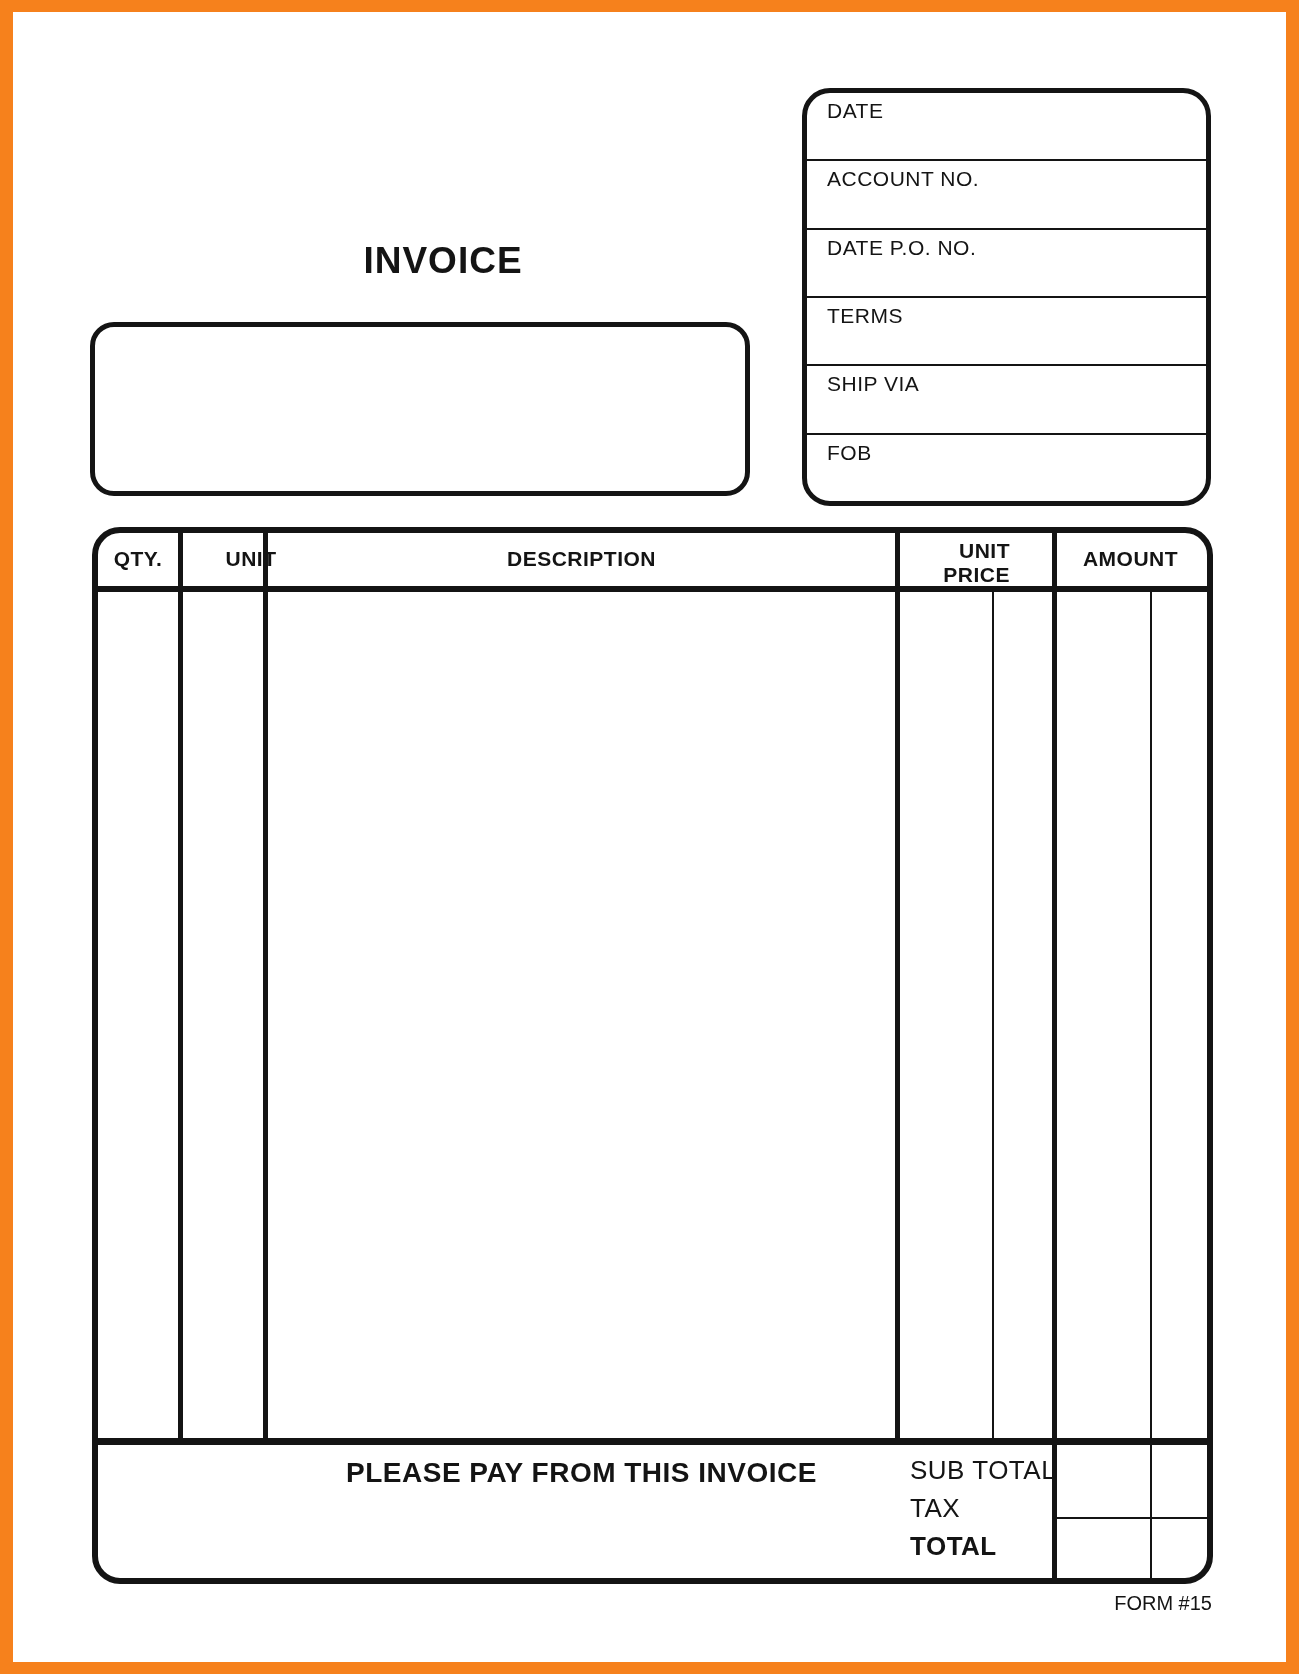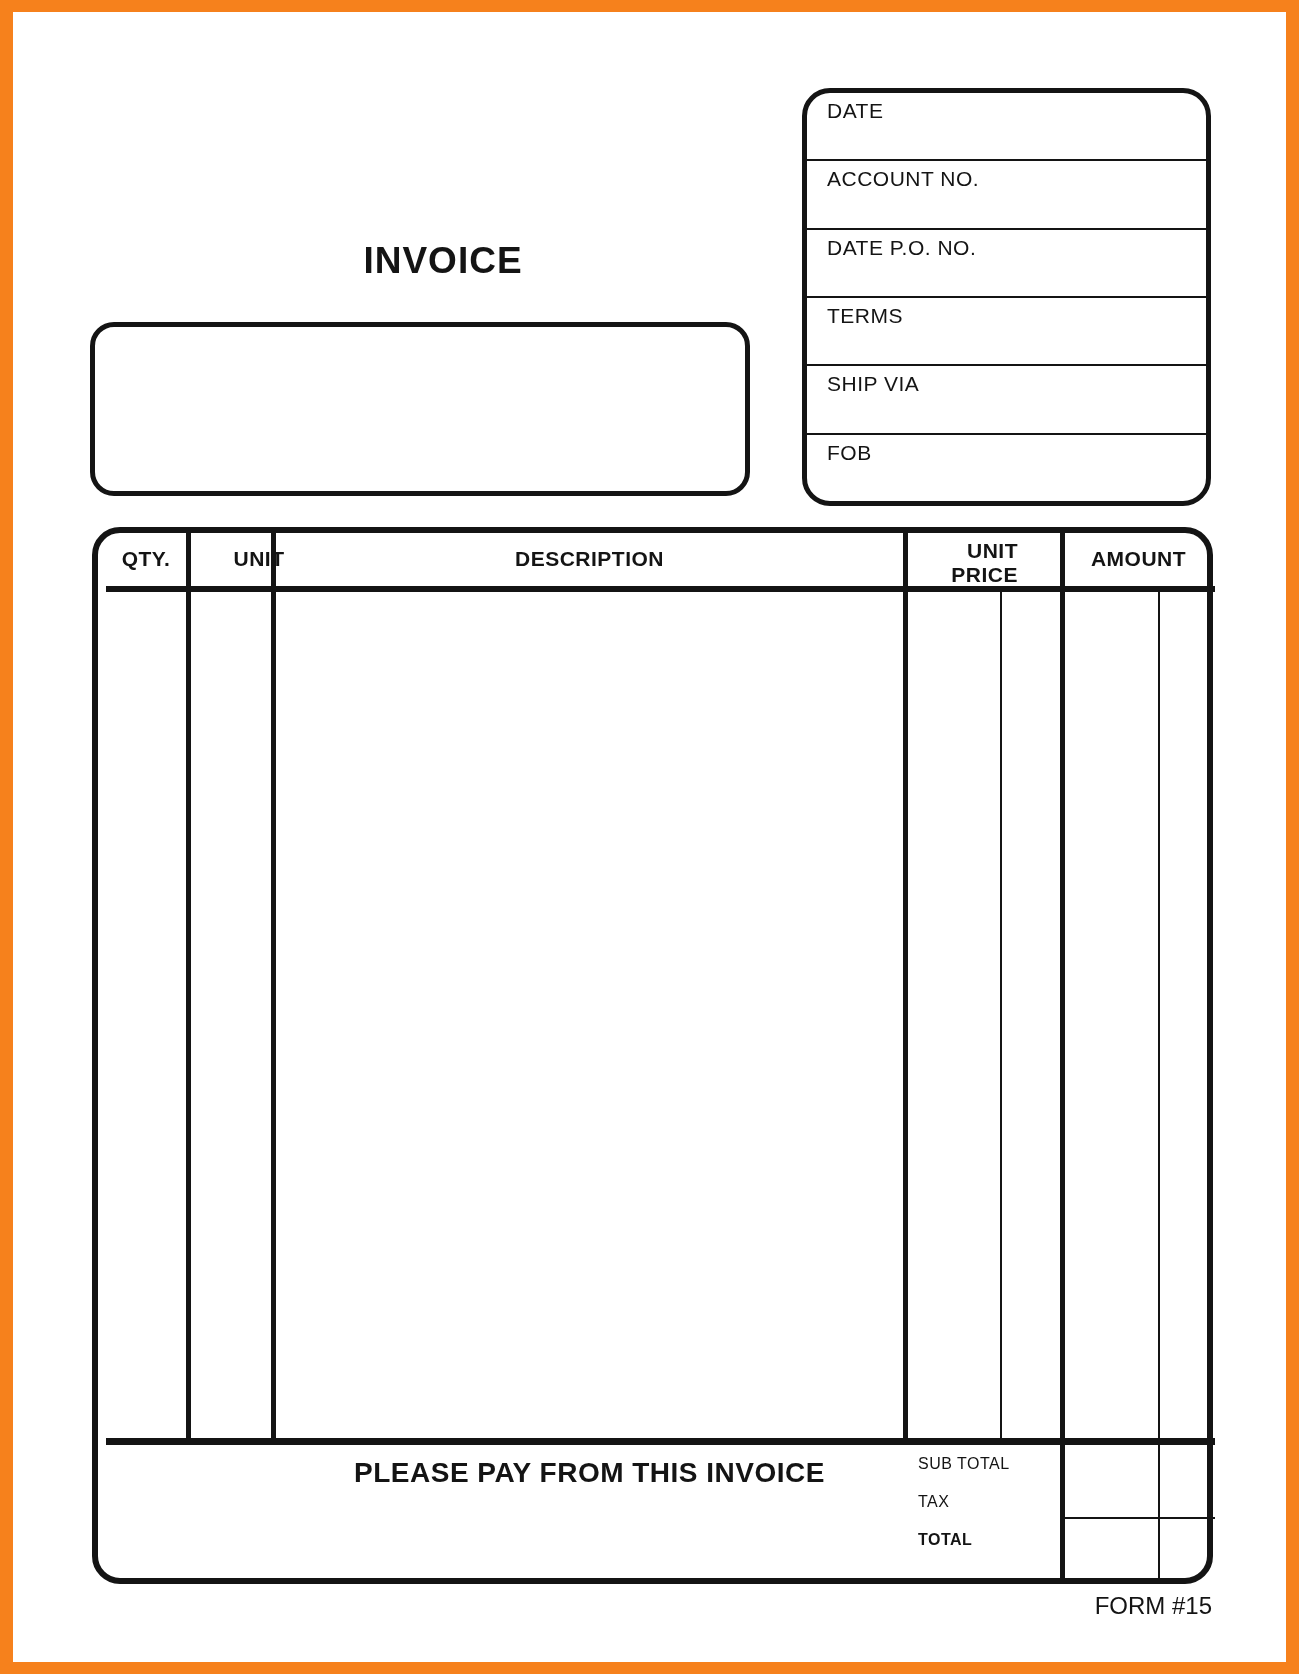--- a/index.html
+++ b/index.html
@@ -40,37 +40,37 @@
   .info-row .lbl {
     position:absolute; left:20px; top:6px;
     font-size:21px; letter-spacing:0.5px; white-space:nowrap;
   }
   .items-table {
     position:absolute; left:92px; top:527px;
     width:1121px; height:1057px;
     border:6px solid #141414; border-radius:28px;
     box-sizing:border-box; background:#fff;
   }
-  .items-inner { position:absolute; left:8px; top:0; width:1109px; height:1045px; }
+  .items-inner { position:absolute; left:0; top:0; width:1109px; height:1045px; }
   .vline, .hline { position:absolute; background:#141414; }
   .hcell {
     position:absolute; text-align:center;
     font-size:21px; font-weight:bold; letter-spacing:0.5px;
   }
   .hcell .wrap { display:block; width:68px; margin:0 auto; line-height:24px;text-align:right; }
   .fill { position:absolute; background:transparent; }
   .pay-note {
     position:absolute; left:170px; top:918px; width:627px;
     text-align:center; font-size:28px; font-weight:bold; letter-spacing:0.5px;margin-top:6px;
   }
-  .tot-lbl { position:absolute; left:812px; font-size:16px; letter-spacing:0.5px; white-space:nowrap; }
+  .tot-lbl { position:absolute; left:812px; font-size:26px; letter-spacing:0.5px; white-space:nowrap; }
   .tot-lbl.b { font-weight:bold; }
   .form-no {
     position:absolute; left:1020px; top:1592px; width:192px;
-    text-align:right; font-size:24px;
+    text-align:right; font-size:20px;
   }
 </style>
 </head>
 <body>
 
 <div class="page">
   <div class="sheet"></div>
 
   <div class="title">INVOICE</div>
 

